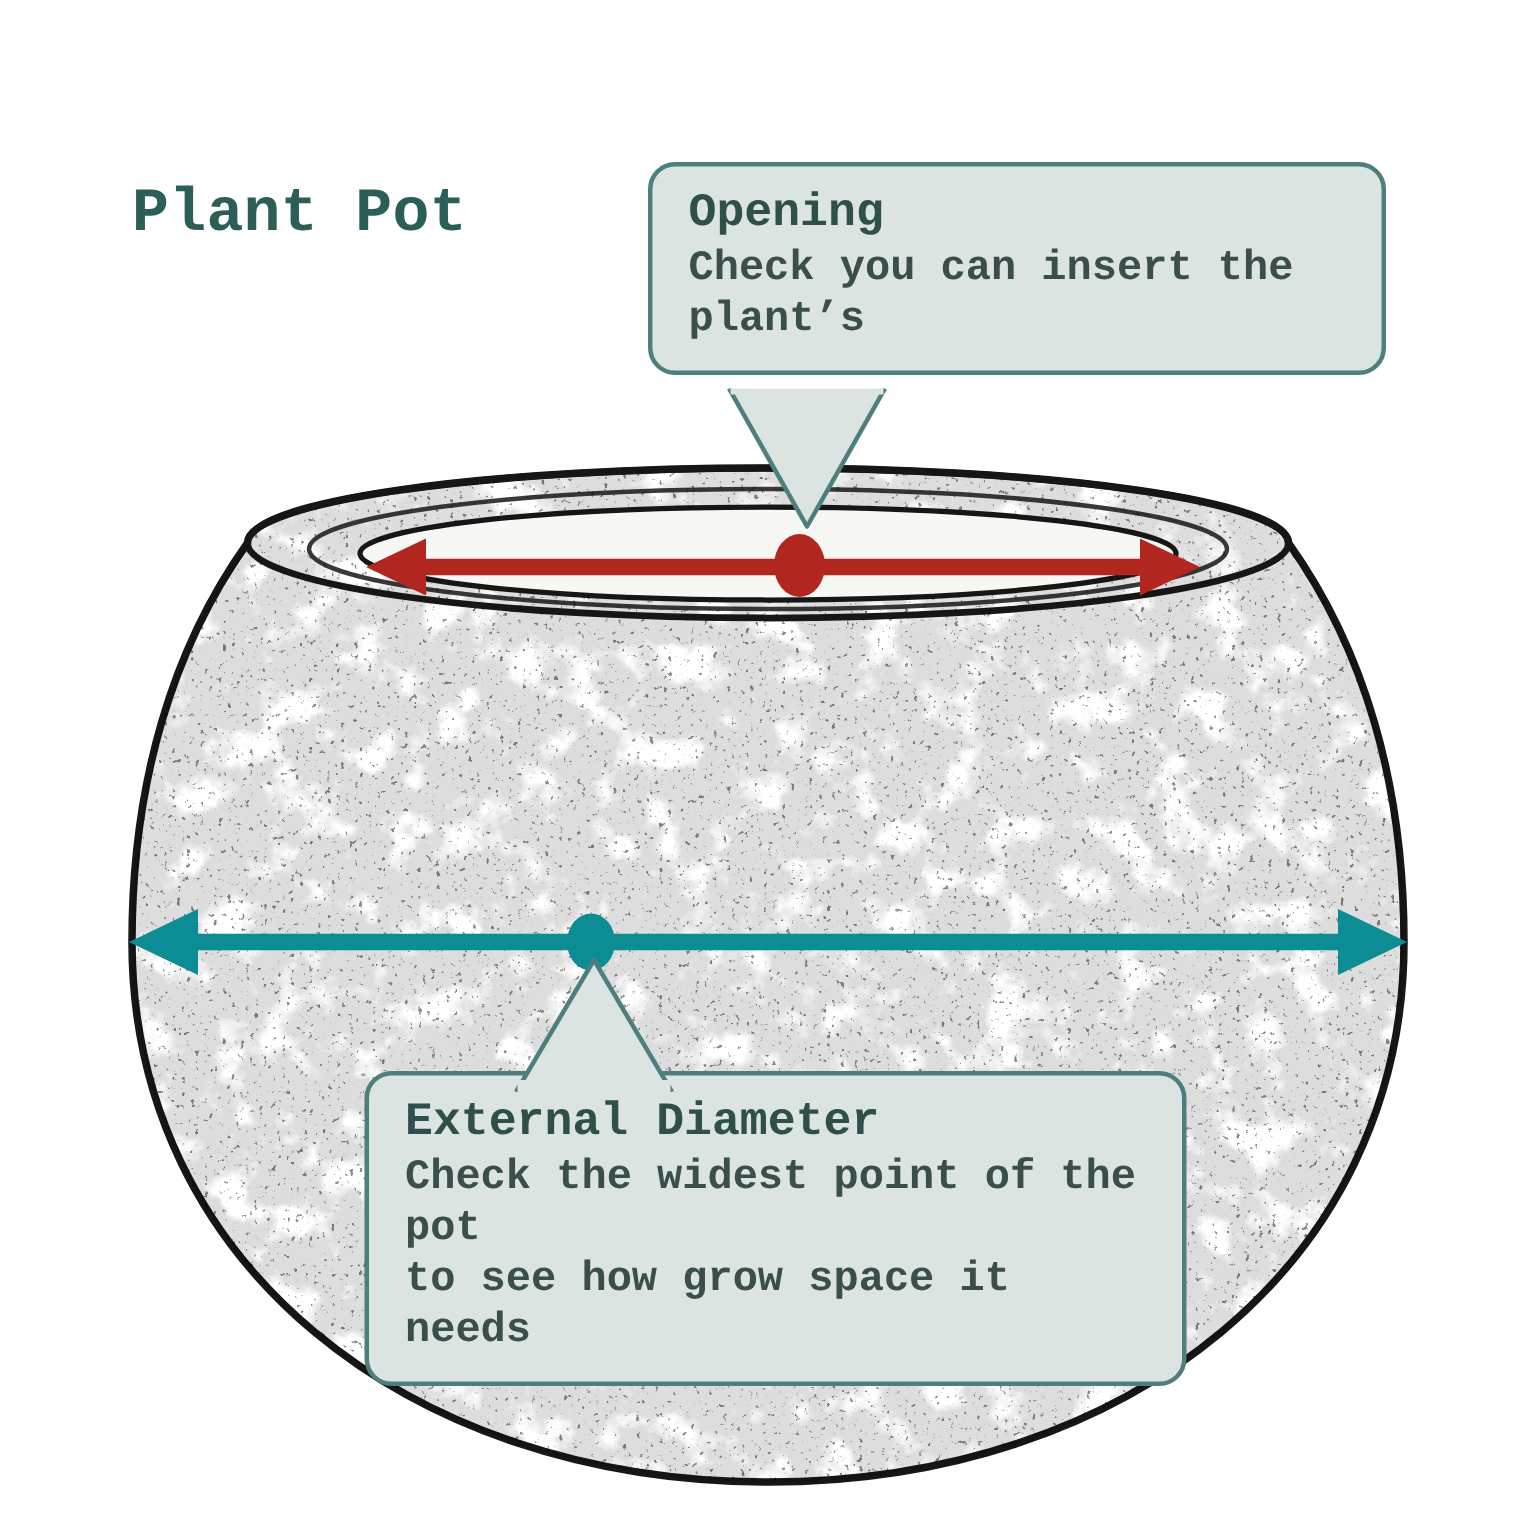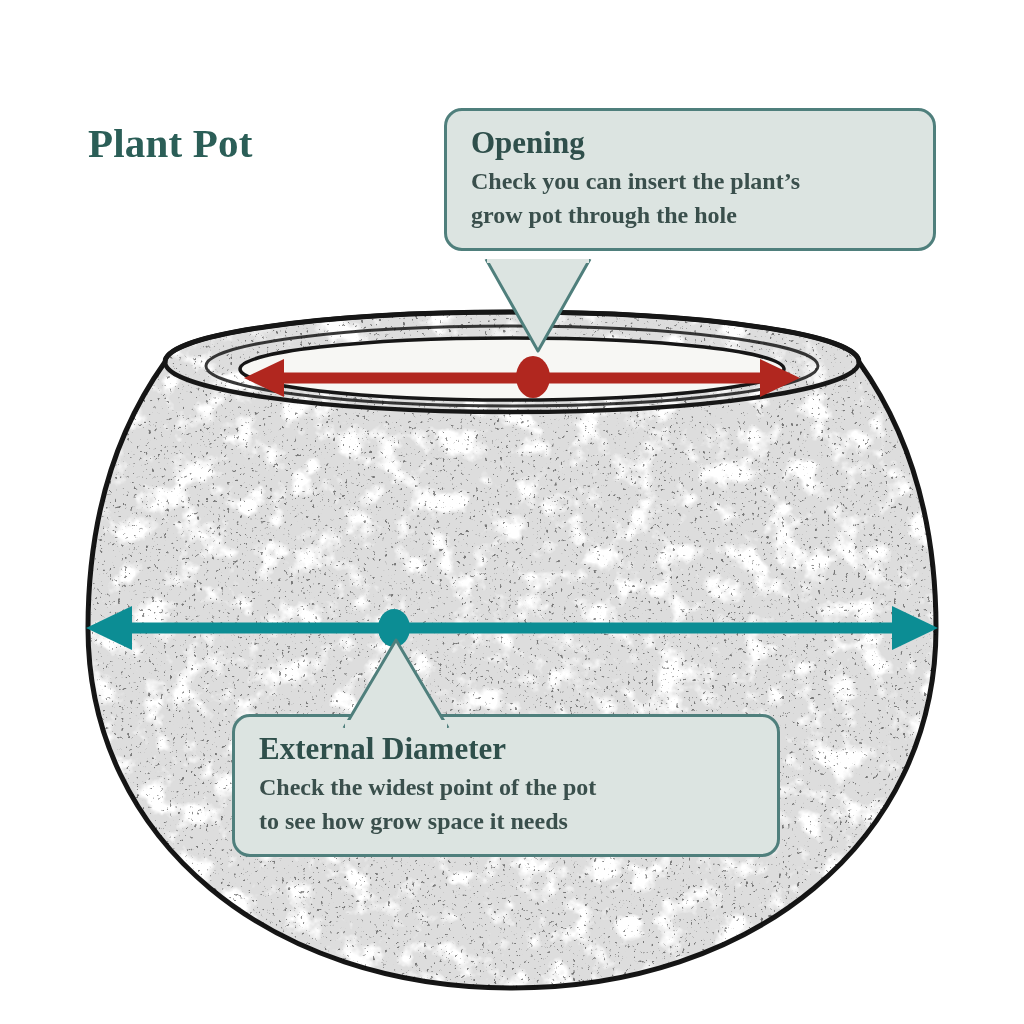--- a/index.html
+++ b/index.html
@@ -8,44 +8,44 @@
     --callout-border:#4f7f7c;
     --callout-heading:#2f4f4b;
     --callout-text:#3a4f4c;
     --opening-arrow:#b1271f;
     --diameter-arrow:#0c8d94;
     --pot-outline:#161616;
   }
   html,body{margin:0;padding:0;background:#ffffff;}
   .stage{
     position:relative;width:1024px;height:1024px;overflow:hidden;
-    font-family:Liberation Serif, serif;background:#ffffff;
+    font-family:Liberation Mono, monospace;background:#ffffff;
   }
   .pot-svg{position:absolute;left:0;top:0;}
   .page-title{
     position:absolute;left:88px;top:118px;margin:0;
     font-size:41px;line-height:1.22;font-weight:700;color:var(--title-text);
     letter-spacing:0.2px;
   }
   .page-title span{display:block;}
   .callout{
     position:absolute;box-sizing:border-box;
     background:var(--callout-fill);
     border:3px solid var(--callout-border);
     border-radius:18px;
     padding:14px 24px 16px 24px;
   }
   .callout h2{
     margin:0 0 3px 0;font-size:31px;font-weight:700;color:var(--callout-heading);
   }
   .callout .body-line{
-    display:block;font-size:24px;line-height:34px;color:var(--callout-text);font-weight:600;
+    display:block;font-size:28px;line-height:34px;color:var(--callout-text);font-weight:600;
   }
-  .callout-opening{left:444px;top:108px;width:492px;}
-  .callout-diameter{left:232px;top:714px;width:548px;}
+  .callout-opening{left:432px;top:108px;width:492px;}
+  .callout-diameter{left:243px;top:714px;width:548px;}
   .pointer{position:absolute;}
   .pointer-opening{left:482px;top:259px;}
   .pointer-diameter{left:340px;top:632px;}
 </style>
 </head>
 <body>
 
 <div class="stage">
 
   <svg class="pot-svg" width="1024" height="1024" viewBox="0 0 1024 1024" aria-hidden="true">
@@ -86,21 +86,20 @@
     </g>
   </svg>
 
   <h1 class="page-title">
     <span>Plant Pot</span>
   </h1>
 
   <div class="callout callout-opening">
     <h2>Opening</h2>
     <span class="body-line">Check you can insert the plant’s</span>
-    <span class="body-line">grow pot through the hole</span>
   </div>
   <svg class="pointer pointer-opening" width="112" height="100" viewBox="0 0 112 100" aria-hidden="true">
     <path d="M4 0 L56 92 L108 0" fill="var(--callout-fill)" stroke="var(--callout-border)" stroke-width="3" stroke-linejoin="round"></path>
     <rect x="5" y="0" width="102" height="4" fill="var(--callout-fill)"></rect>
   </svg>
 
   <div class="callout callout-diameter">
     <h2>External Diameter</h2>
     <span class="body-line">Check the widest point of the pot</span>
     <span class="body-line">to see how grow space it needs</span>

